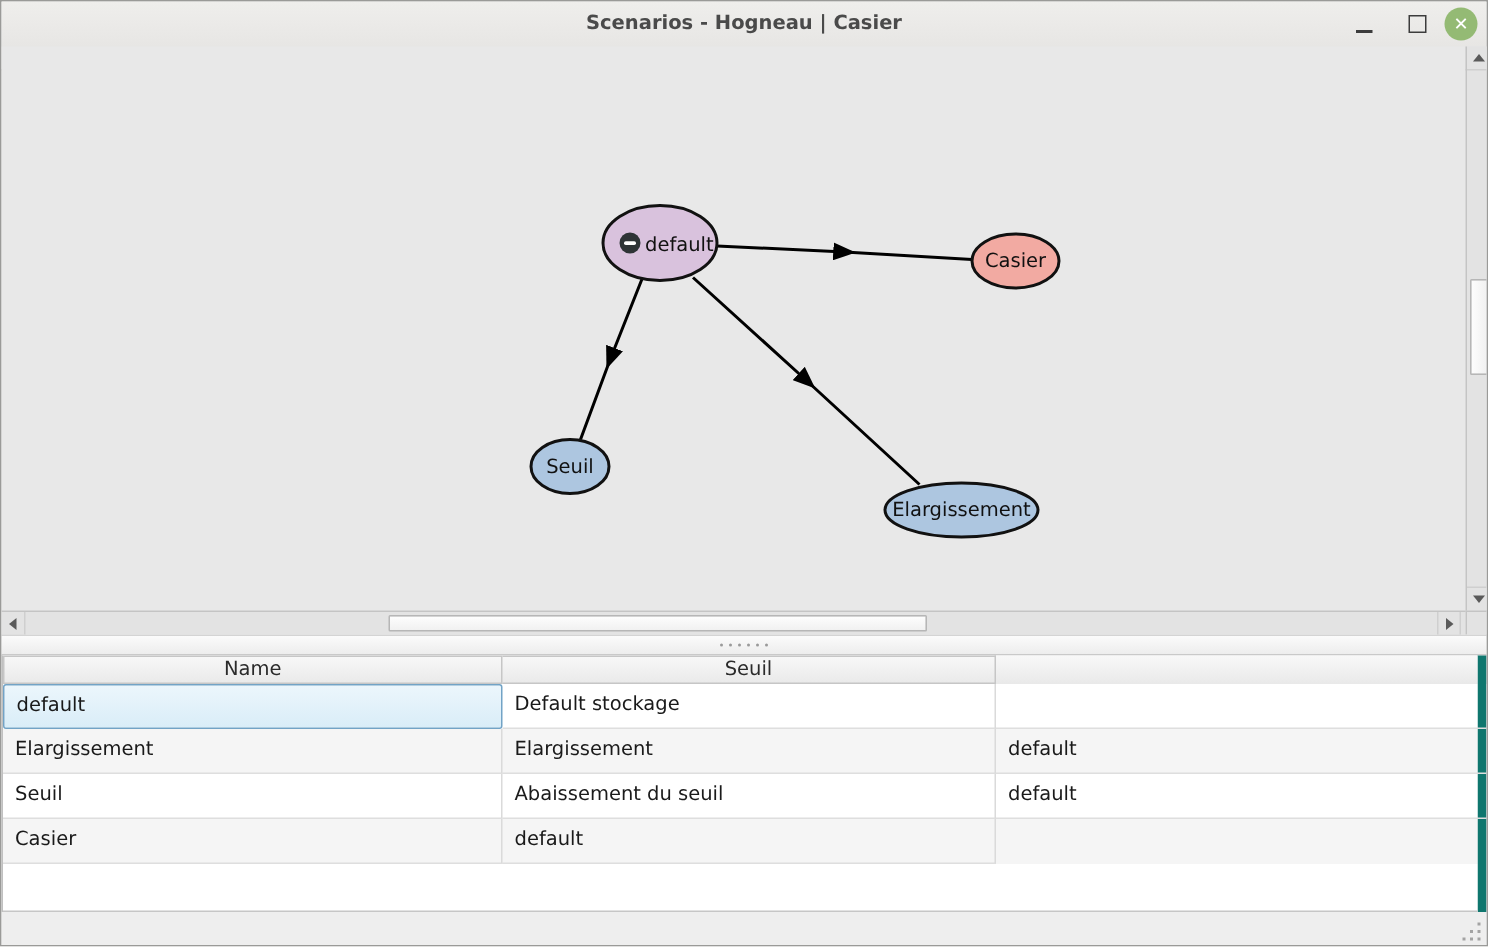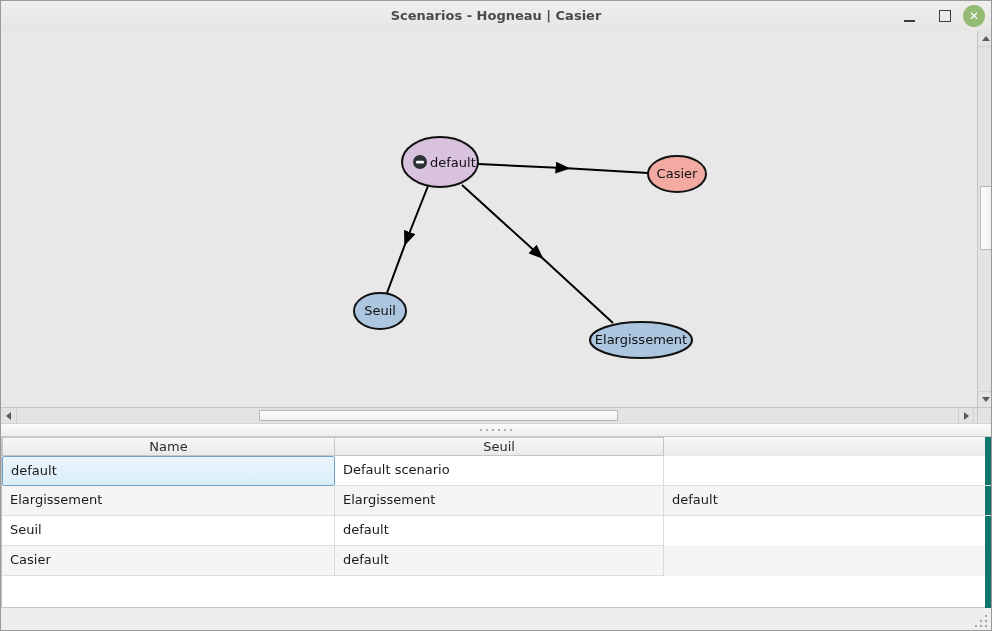--- a/index.html
+++ b/index.html
@@ -153,32 +153,33 @@
   </div>
 
   <div class="table table-frame">
     <div class="thead">
       <div class="th">Name</div>
       <div class="th">Seuil</div>
     </div>
 
     <div class="trow">
       <div class="td selected">default</div>
-      <div class="td">Default scenario</div>
+      <div class="td">Default stockage</div>
       <div class="td"></div>
     </div>
 
     <div class="trow alt">
       <div class="td">Elargissement</div>
       <div class="td">Elargissement</div>
       <div class="td">default</div>
     </div>
 
     <div class="trow">
       <div class="td">Seuil</div>
+      <div class="td">Abaissement du seuil</div>
       <div class="td">default</div>
     </div>
 
     <div class="trow alt">
       <div class="td">Casier</div>
       <div class="td">default</div>
     </div>
 
     <div class="tbody-empty"></div>
   </div>

